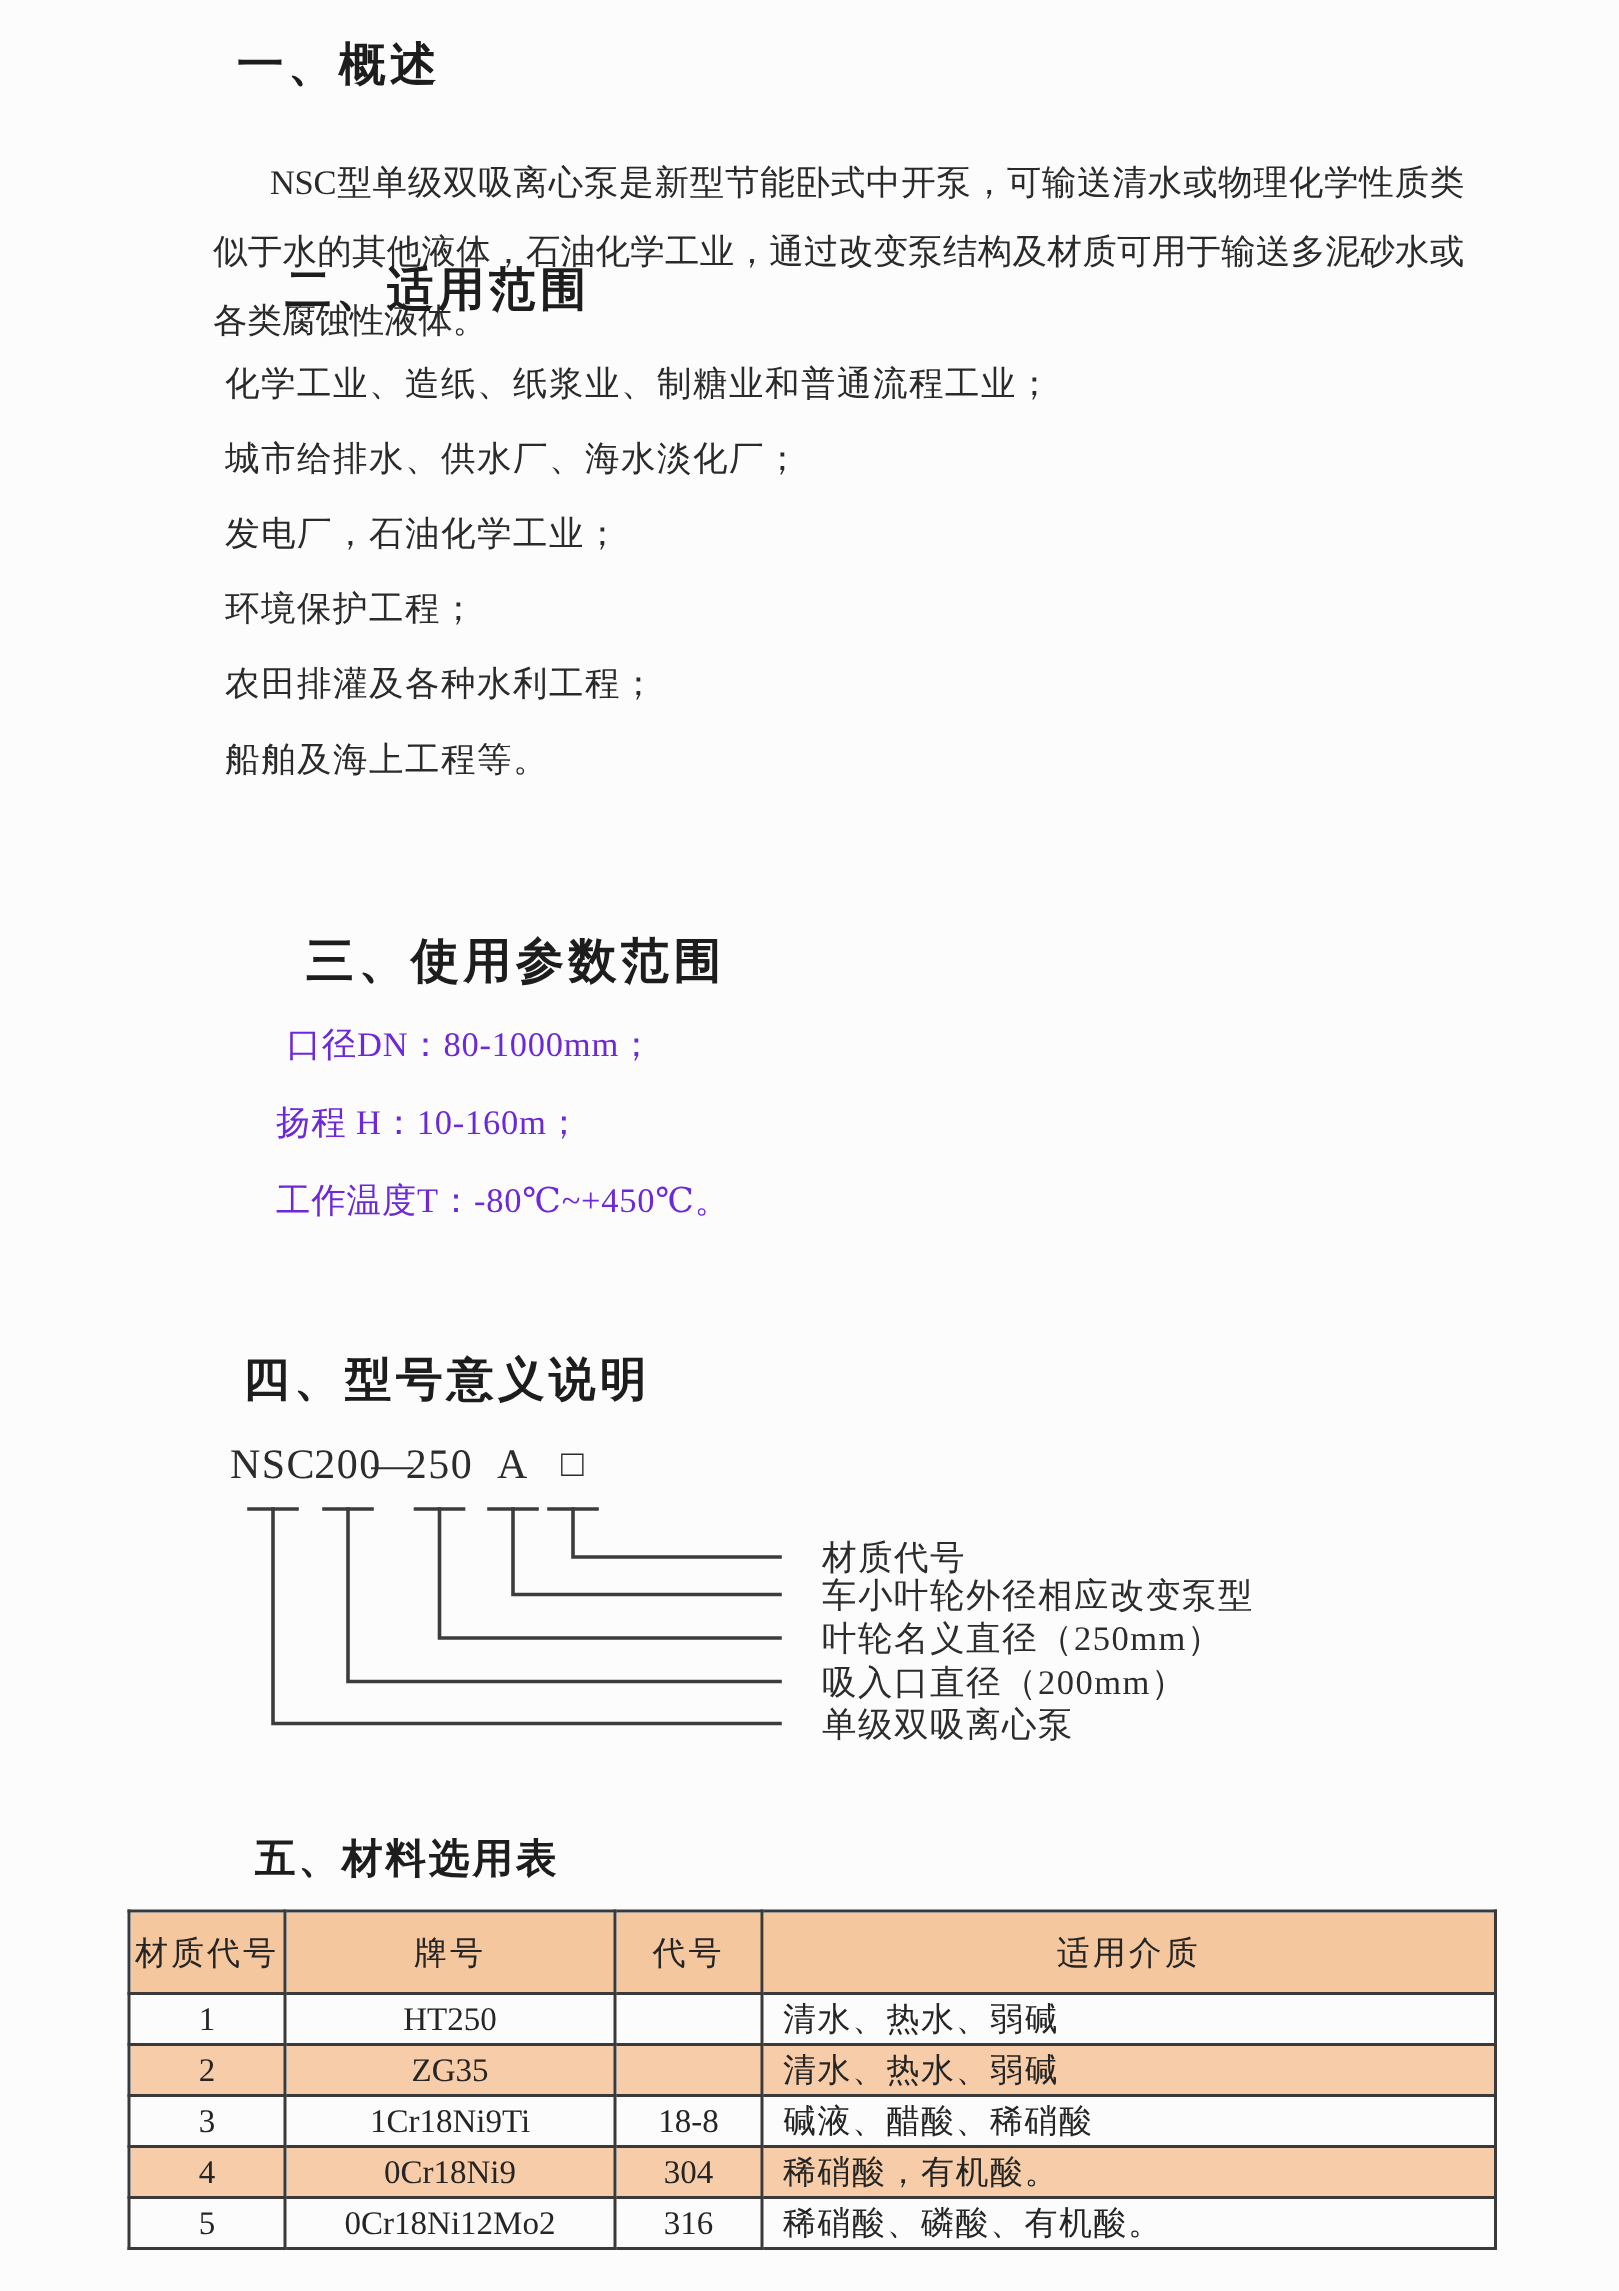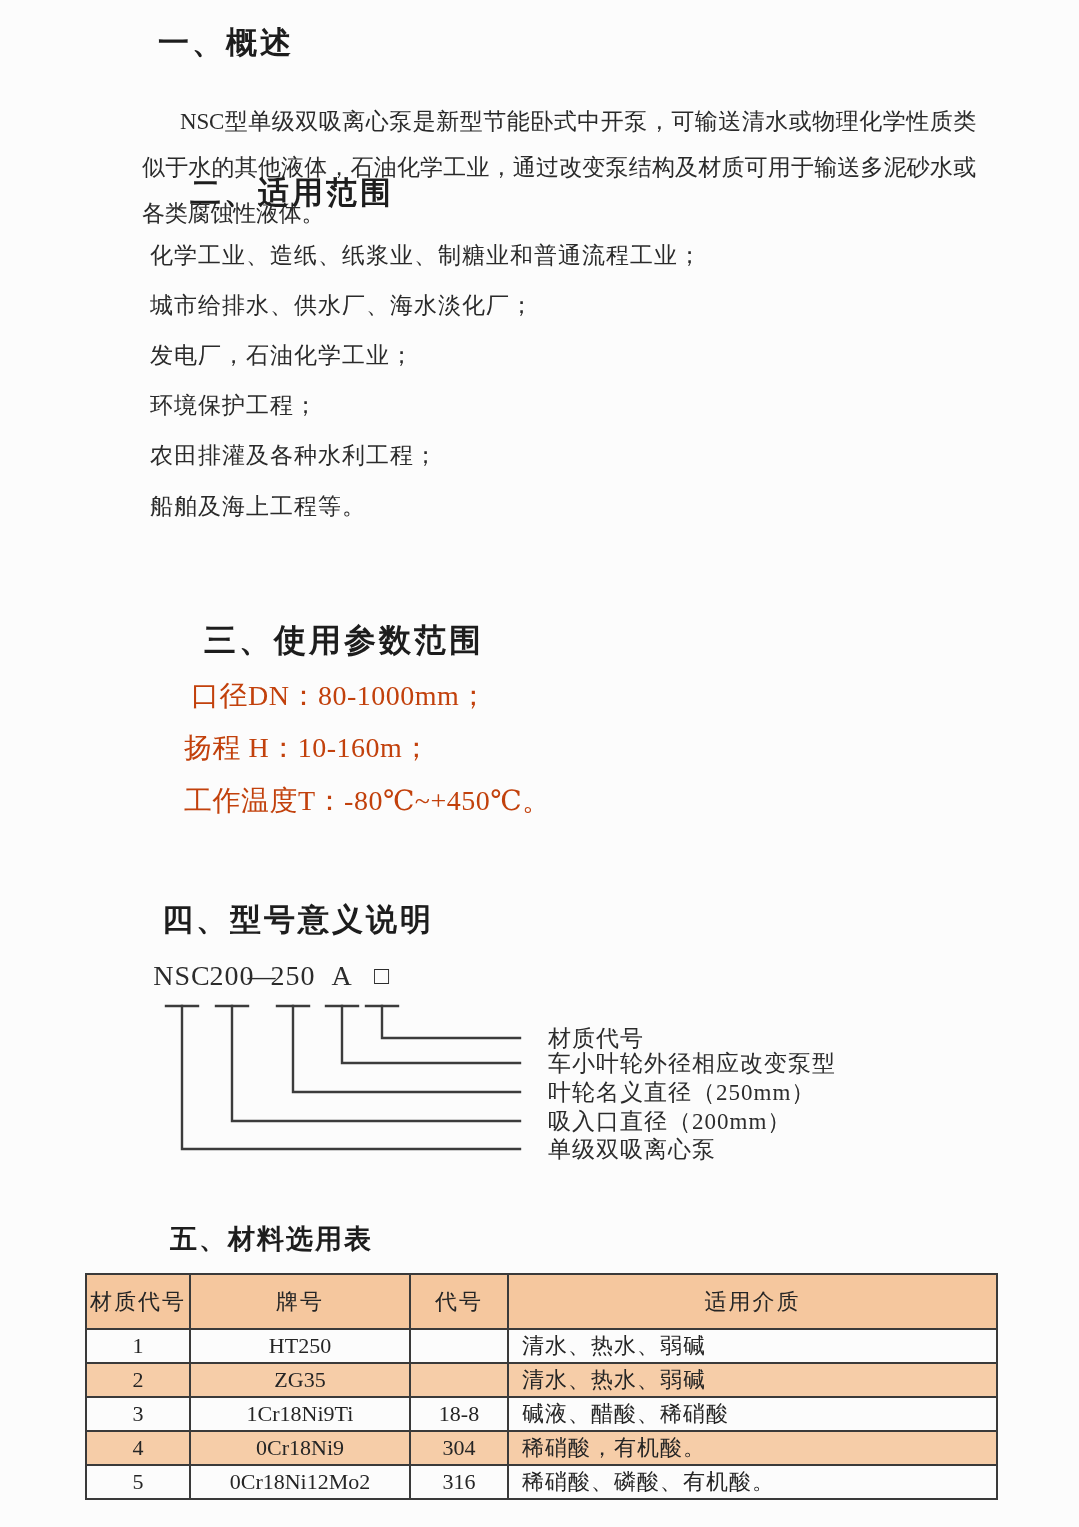--- a/index.html
+++ b/index.html
@@ -20,21 +20,21 @@
   .h5{left:170px;top:1221px;font-size:27px;letter-spacing:2px;}
   .para{
     position:absolute;left:142px;top:76px;width:834px;
     font-size:23px;line-height:46px;text-align:justify;text-indent:38px;
     letter-spacing:-0.2px;color:#2a2a2a;
   }
   ul.plain{list-style:none;margin:0;padding:0;position:absolute;}
   .scope-list{left:150px;top:230px;}
   .scope-list li{height:50.2px;display:flex;align-items:center;font-size:23px;letter-spacing:1px;color:#2a2a2a;}
   .param-list{left:184px;top:670px;}
-  .param-list li{height:52.3px;display:flex;align-items:center;font-size:28px;letter-spacing:0.5px;color:#c2410c;}
+  .param-list li{height:52.3px;display:flex;align-items:center;font-size:23px;letter-spacing:0.5px;color:#6d28d9;}
   .param-list li:first-child{padding-left:7px;}
   .ladder{position:absolute;left:140px;top:948px;}
   .ladder text{fill:#2c2c2c;font-family:"Liberation Serif","DejaVu Serif",serif;}
   .ladder .tok{font-size:28px;letter-spacing:1px;}
   .ladder .box{font-size:25px;}
   .ladder .lbl{font-size:23px;letter-spacing:1px;}
   .ladder line,.ladder polyline{stroke:#3c3c3c;stroke-width:2.4;fill:none;stroke-linecap:square;}
   table.materials{
     position:absolute;left:85px;top:1273px;width:911px;
     border-collapse:collapse;table-layout:fixed;

